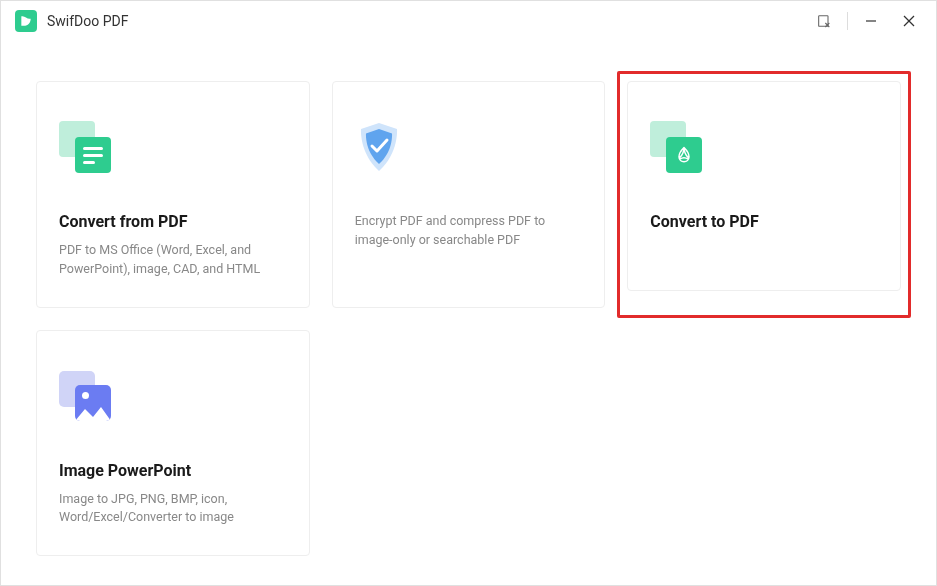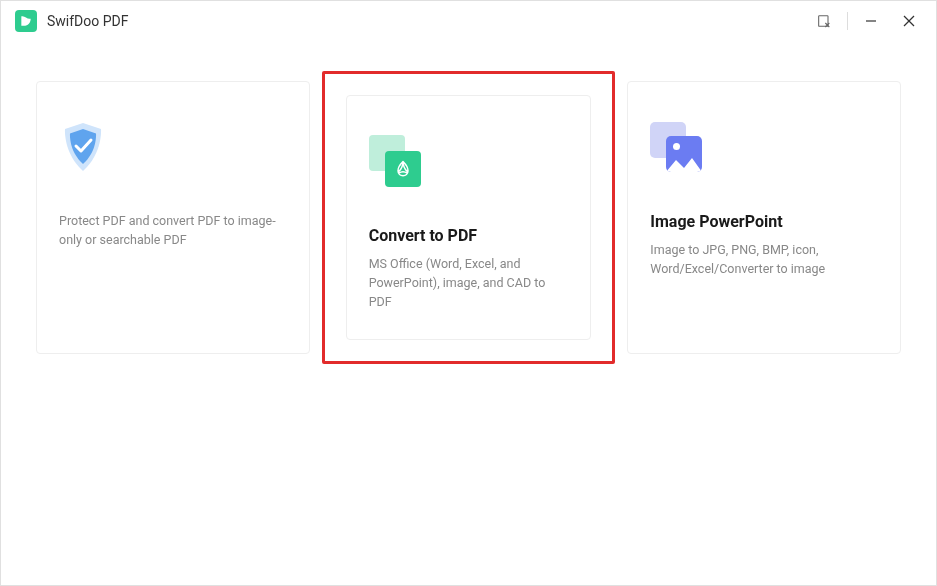--- a/index.html
+++ b/index.html
@@ -86,21 +86,21 @@
       padding: 30px 20px 28px 22px;
       cursor: pointer;
       min-height: 210px;
       display: flex;
       flex-direction: column;
     }
     .card-highlight-wrapper {
       border: 3px solid #e22b2b;
       border-radius: 2px;
       margin: -10px;
-      padding: 21px;
+      padding: 7px;
     }
     .card-icon-wrap {
       height: 70px;
       display: flex;
       align-items: center;
       margin-bottom: 30px;
     }
     .card-title {
       font-size: 16px;
       font-weight: 700;
@@ -272,47 +272,60 @@
           <line x1="1" y1="1" x2="11" y2="11" stroke="#333333" stroke-width="1.2"></line>
           <line x1="11" y1="1" x2="1" y2="11" stroke="#333333" stroke-width="1.2"></line>
         </svg>
       </div>
     </div>
   </div>
 
   <div class="content">
     <div class="cards-grid">
 
+      <div class="card">
+        <div class="card-icon-wrap">
+          <div class="icon-stack-doc">
+            <div class="back"></div>
+            <div class="front">
+              <div class="line"></div>
+              <div class="line"></div>
+              <div class="line short"></div>
+            </div>
+          </div>
+        </div>
+        <div class="card-title">Convert from PDF</div>
+        <div class="card-desc">PDF to MS Office (Word, Excel, and PowerPoint), image, CAD, and HTML</div>
+      </div>
 
 
       <div class="card">
         <div class="card-icon-wrap">
           <svg class="icon-shield" viewBox="0 0 48 52">
             <path d="M24 2 L42 8 C42 8 44 32 24 50 C4 32 6 8 6 8 Z" fill="#cfe4fb"></path>
             <path d="M24 8 L37 12.5 C37 12.5 38.5 30 24 43 C9.5 30 11 12.5 11 12.5 Z" fill="#5fa4ee"></path>
             <path d="M17 25 L22 30 L32 19" stroke="#ffffff" stroke-width="3" fill="none" stroke-linecap="round" stroke-linejoin="round"></path>
           </svg>
         </div>
-        <div class="card-desc">Protect PDF and convert PDF to image-only or searchable PDF</div>
+        <div class="card-desc">Encrypt PDF and compress PDF to image-only or searchable PDF</div>
       </div>
 
       <div class="card-highlight-wrapper">
         <div class="card">
           <div class="card-icon-wrap">
             <div class="icon-stack-doc icon-stack-pdf">
               <div class="back"></div>
               <div class="front">
                 <svg width="20" height="20" viewBox="0 0 24 24" fill="none">
                   <path d="M12 3 C12 3 6 9 6 14 C6 18 9 20 12 20 C15 20 18 18 18 14 C18 9 12 3 12 3 Z M12 3 C12 8 10 12 7 15 M12 3 C12 8 14 12 17 15 M7 17 C10 15 14 15 17 17" stroke="#ffffff" stroke-width="1.8" stroke-linecap="round" stroke-linejoin="round"></path>
                 </svg>
               </div>
             </div>
           </div>
           <div class="card-title">Convert to PDF</div>
-          <div class="card-desc">MS Office (Word, Excel, and PowerPoint), image, and CAD to PDF</div>
         </div>
       </div>
 
       <div class="card">
         <div class="card-icon-wrap">
           <div class="icon-stack-img">
             <div class="back"></div>
             <div class="front">
               <div class="sun"></div>
               <svg class="mountain" viewBox="0 0 36 18" preserveAspectRatio="none">

